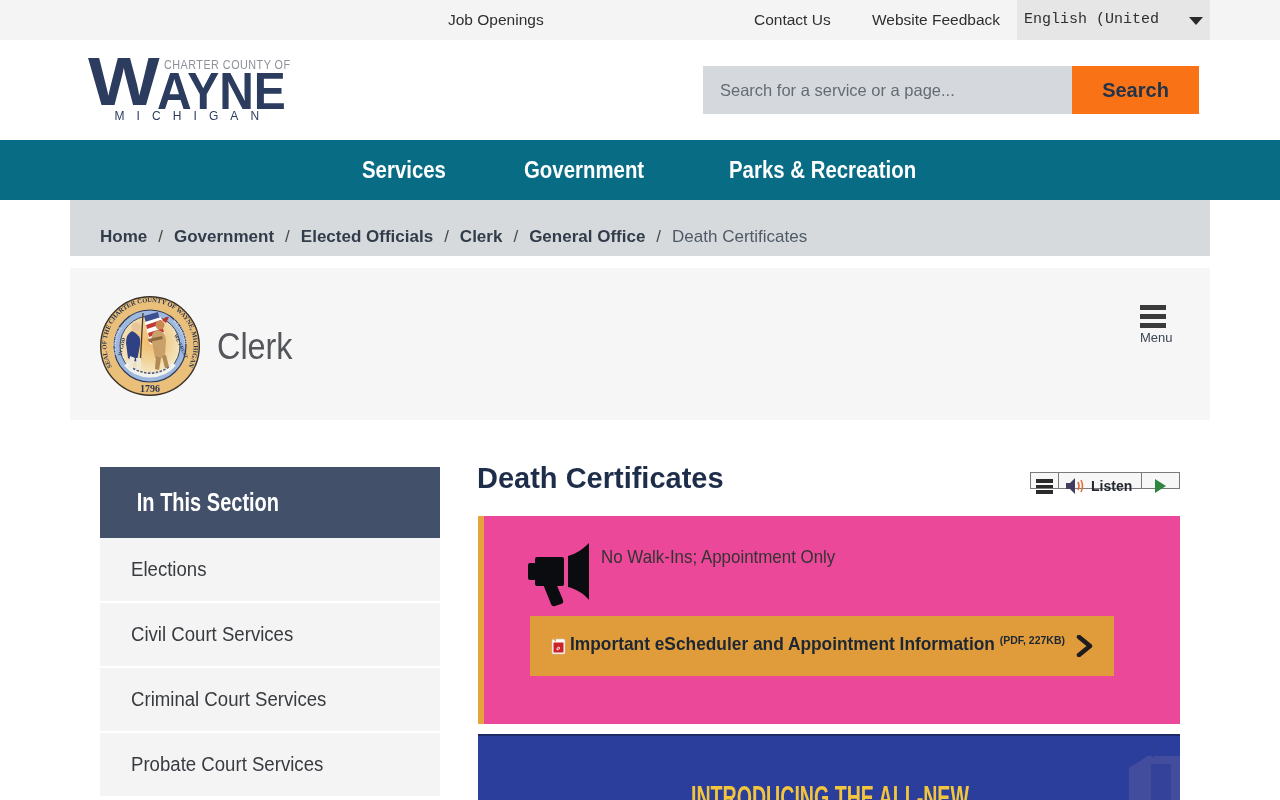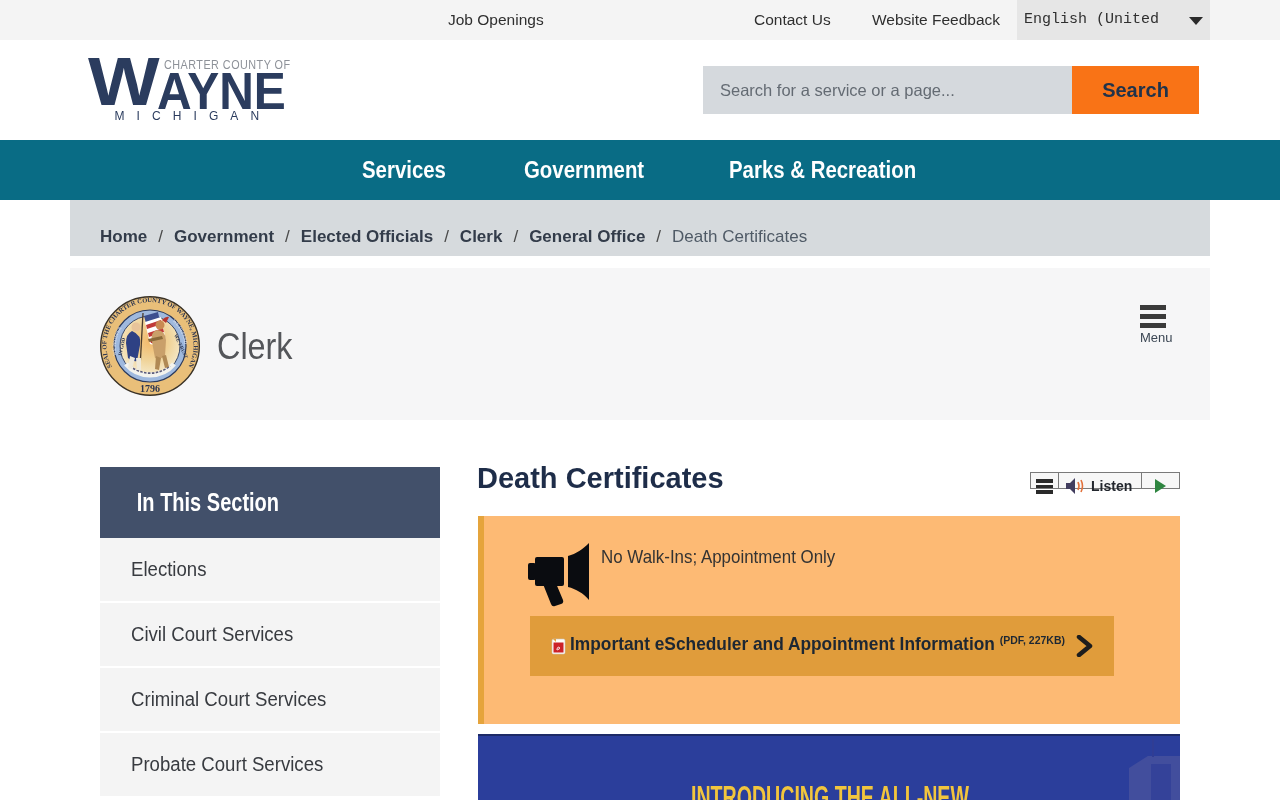--- a/index.html
+++ b/index.html
@@ -64,21 +64,21 @@
     border:1px solid #7a7a7a; display:flex;margin-top:8px; }
   #listenbar .cell1 { width:28px; border-right:1px solid #7a7a7a; position:relative; }
   #listenbar .cell1 .b { position:absolute; left:5px; width:17px; height:3.5px; background:#2a2a2a; }
   #listenbar .cell2 { width:83px; border-right:1px solid #7a7a7a; position:relative; }
   #listenbar .cell2 .txt { position:absolute; left:32px; top:5px; font-size:14px; font-weight:700; color:#23272e; }
   #listenbar .cell3 { flex:1; position:relative; }
   #listenbar .cell3 .play { position:absolute; left:13px; top:6px; width:0; height:0;
     border-top:7px solid transparent; border-bottom:7px solid transparent; border-left:11px solid #2e8540; }
 
   
-  #panel { position:absolute; left:478px; top:516px; width:702px; height:208px; background:#fdba74;
+  #panel { position:absolute; left:478px; top:516px; width:702px; height:208px; background:#ec4899;
     border-left:6px solid #e5a43c; }
   #mega { position:absolute; left:44px; top:27px; }
   #nowalk { position:absolute; left:117px; top:29.5px; font-size:19px; color:#333; line-height:1.149; transform:scaleX(0.89); transform-origin:left top; }
   #obtn { position:absolute; left:46px; top:100px; width:584px; height:60px; background:#e09c3b; }
   #obtn .txt { position:absolute; left:40px; top:0; height:60px; line-height:56px; font-size:19px;
     font-weight:700; color:#1d2733; white-space:nowrap; transform:scaleX(0.912); transform-origin:left center; }
   #obtn .pdfnote { font-size:11.5px; position:relative; top:-6px; }
   #obtn .pdficon { position:absolute; left:21px; top:22px; }
   #obtn .chev { position:absolute; left:546px; top:19px; }
 

